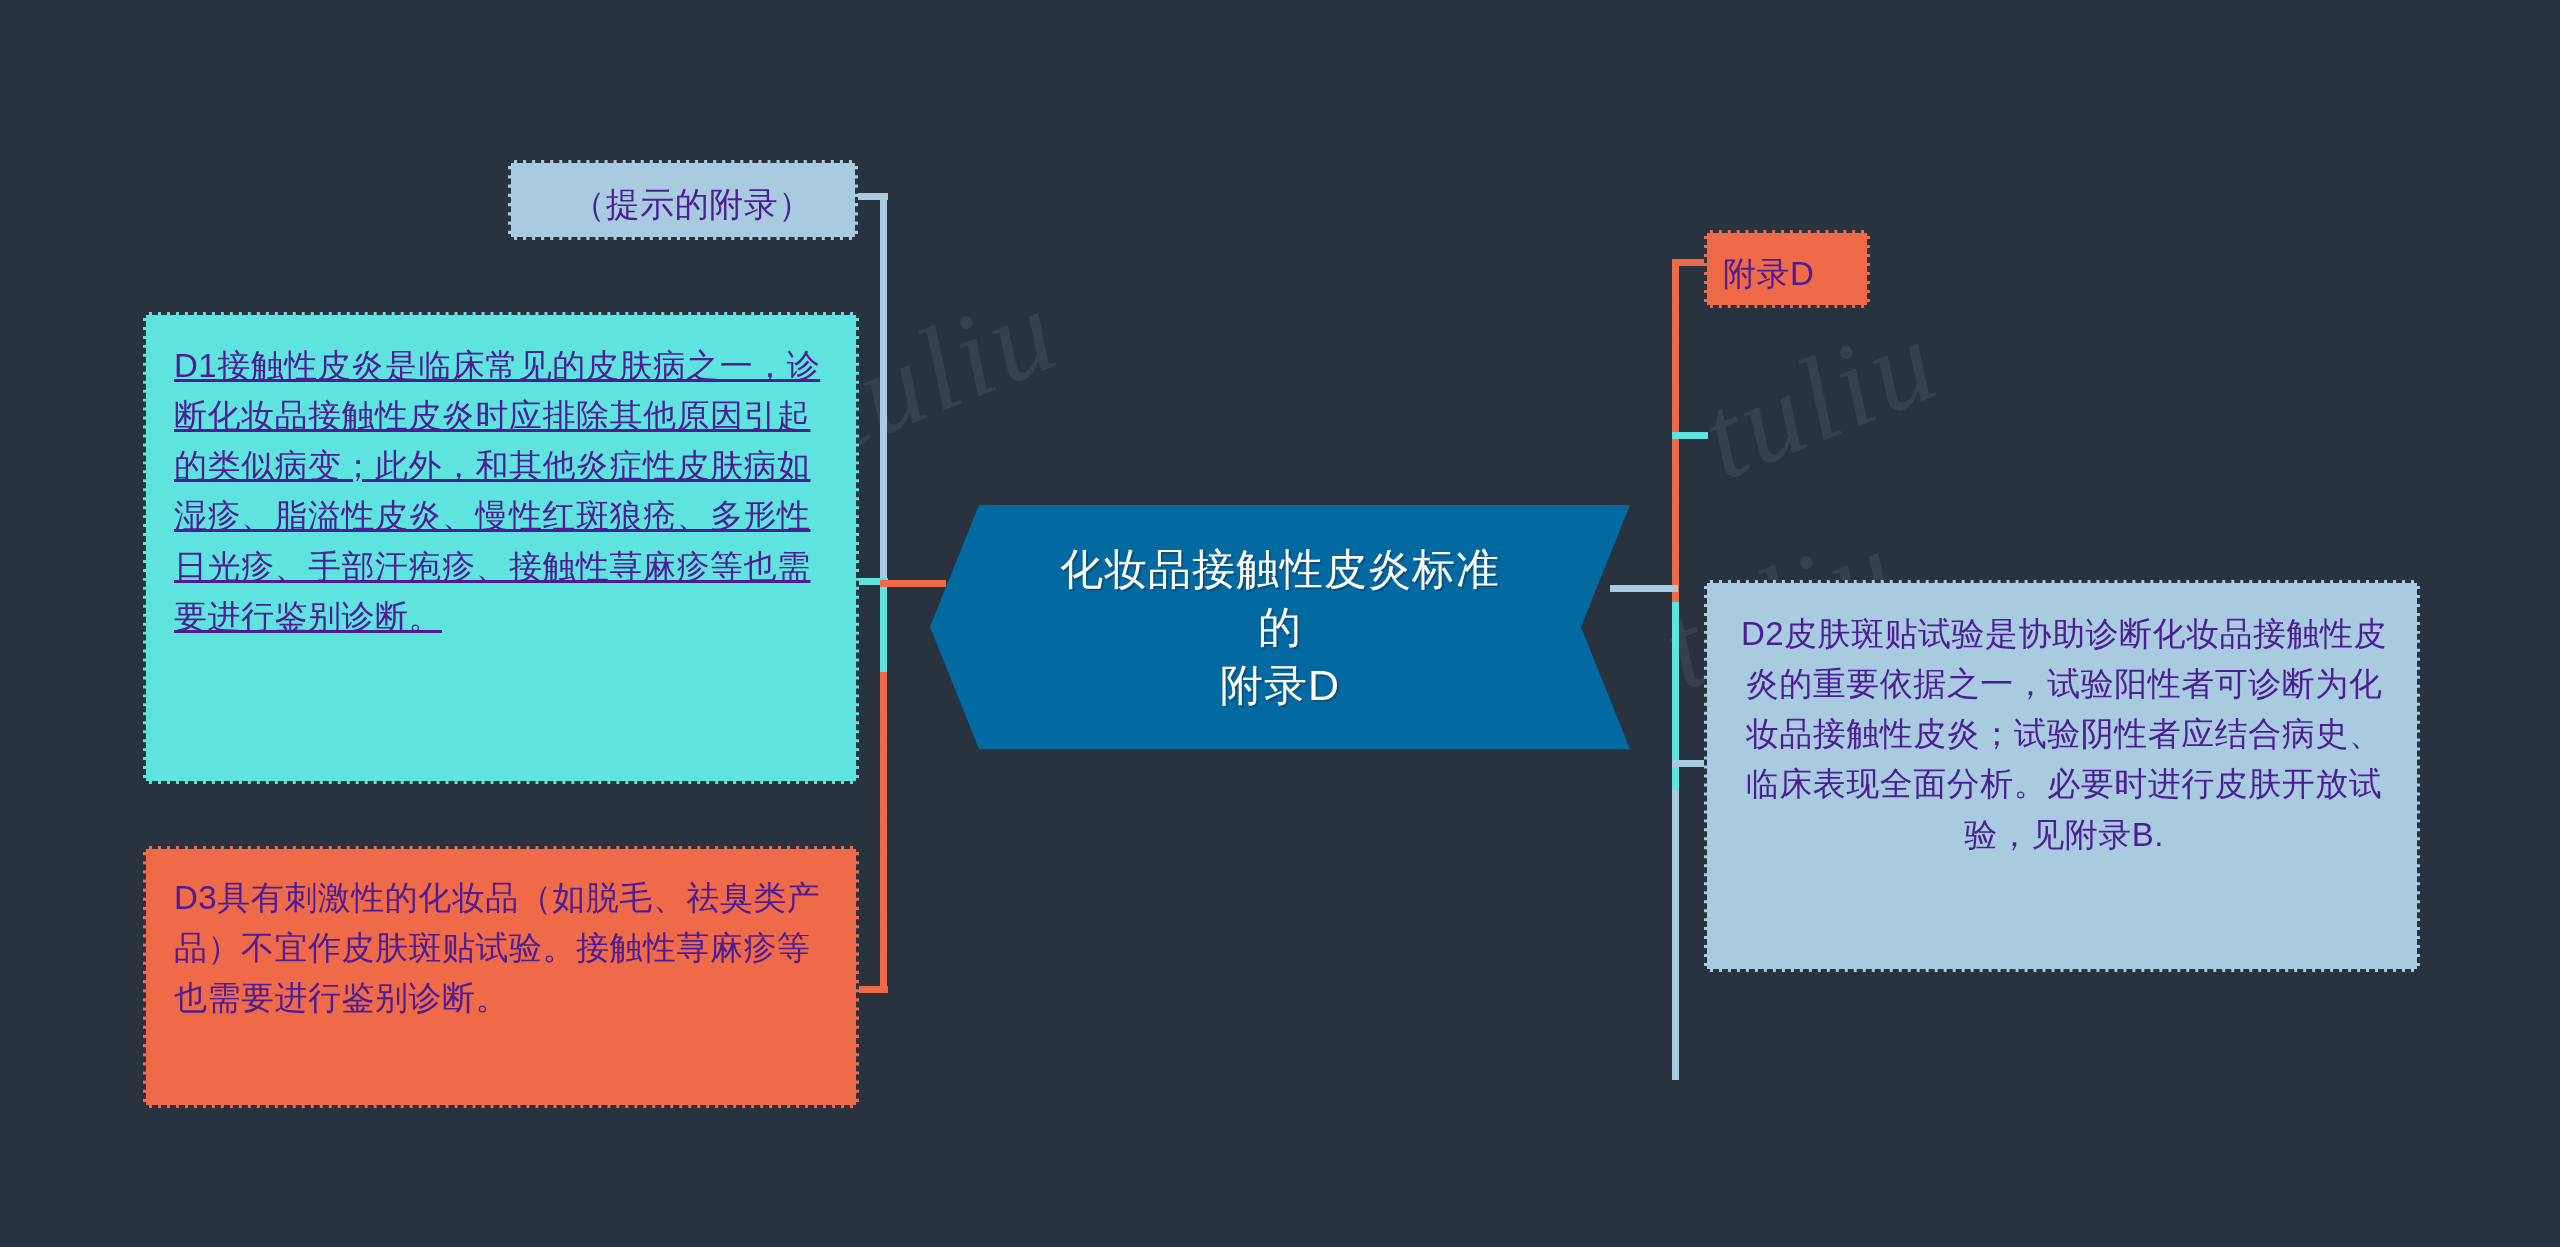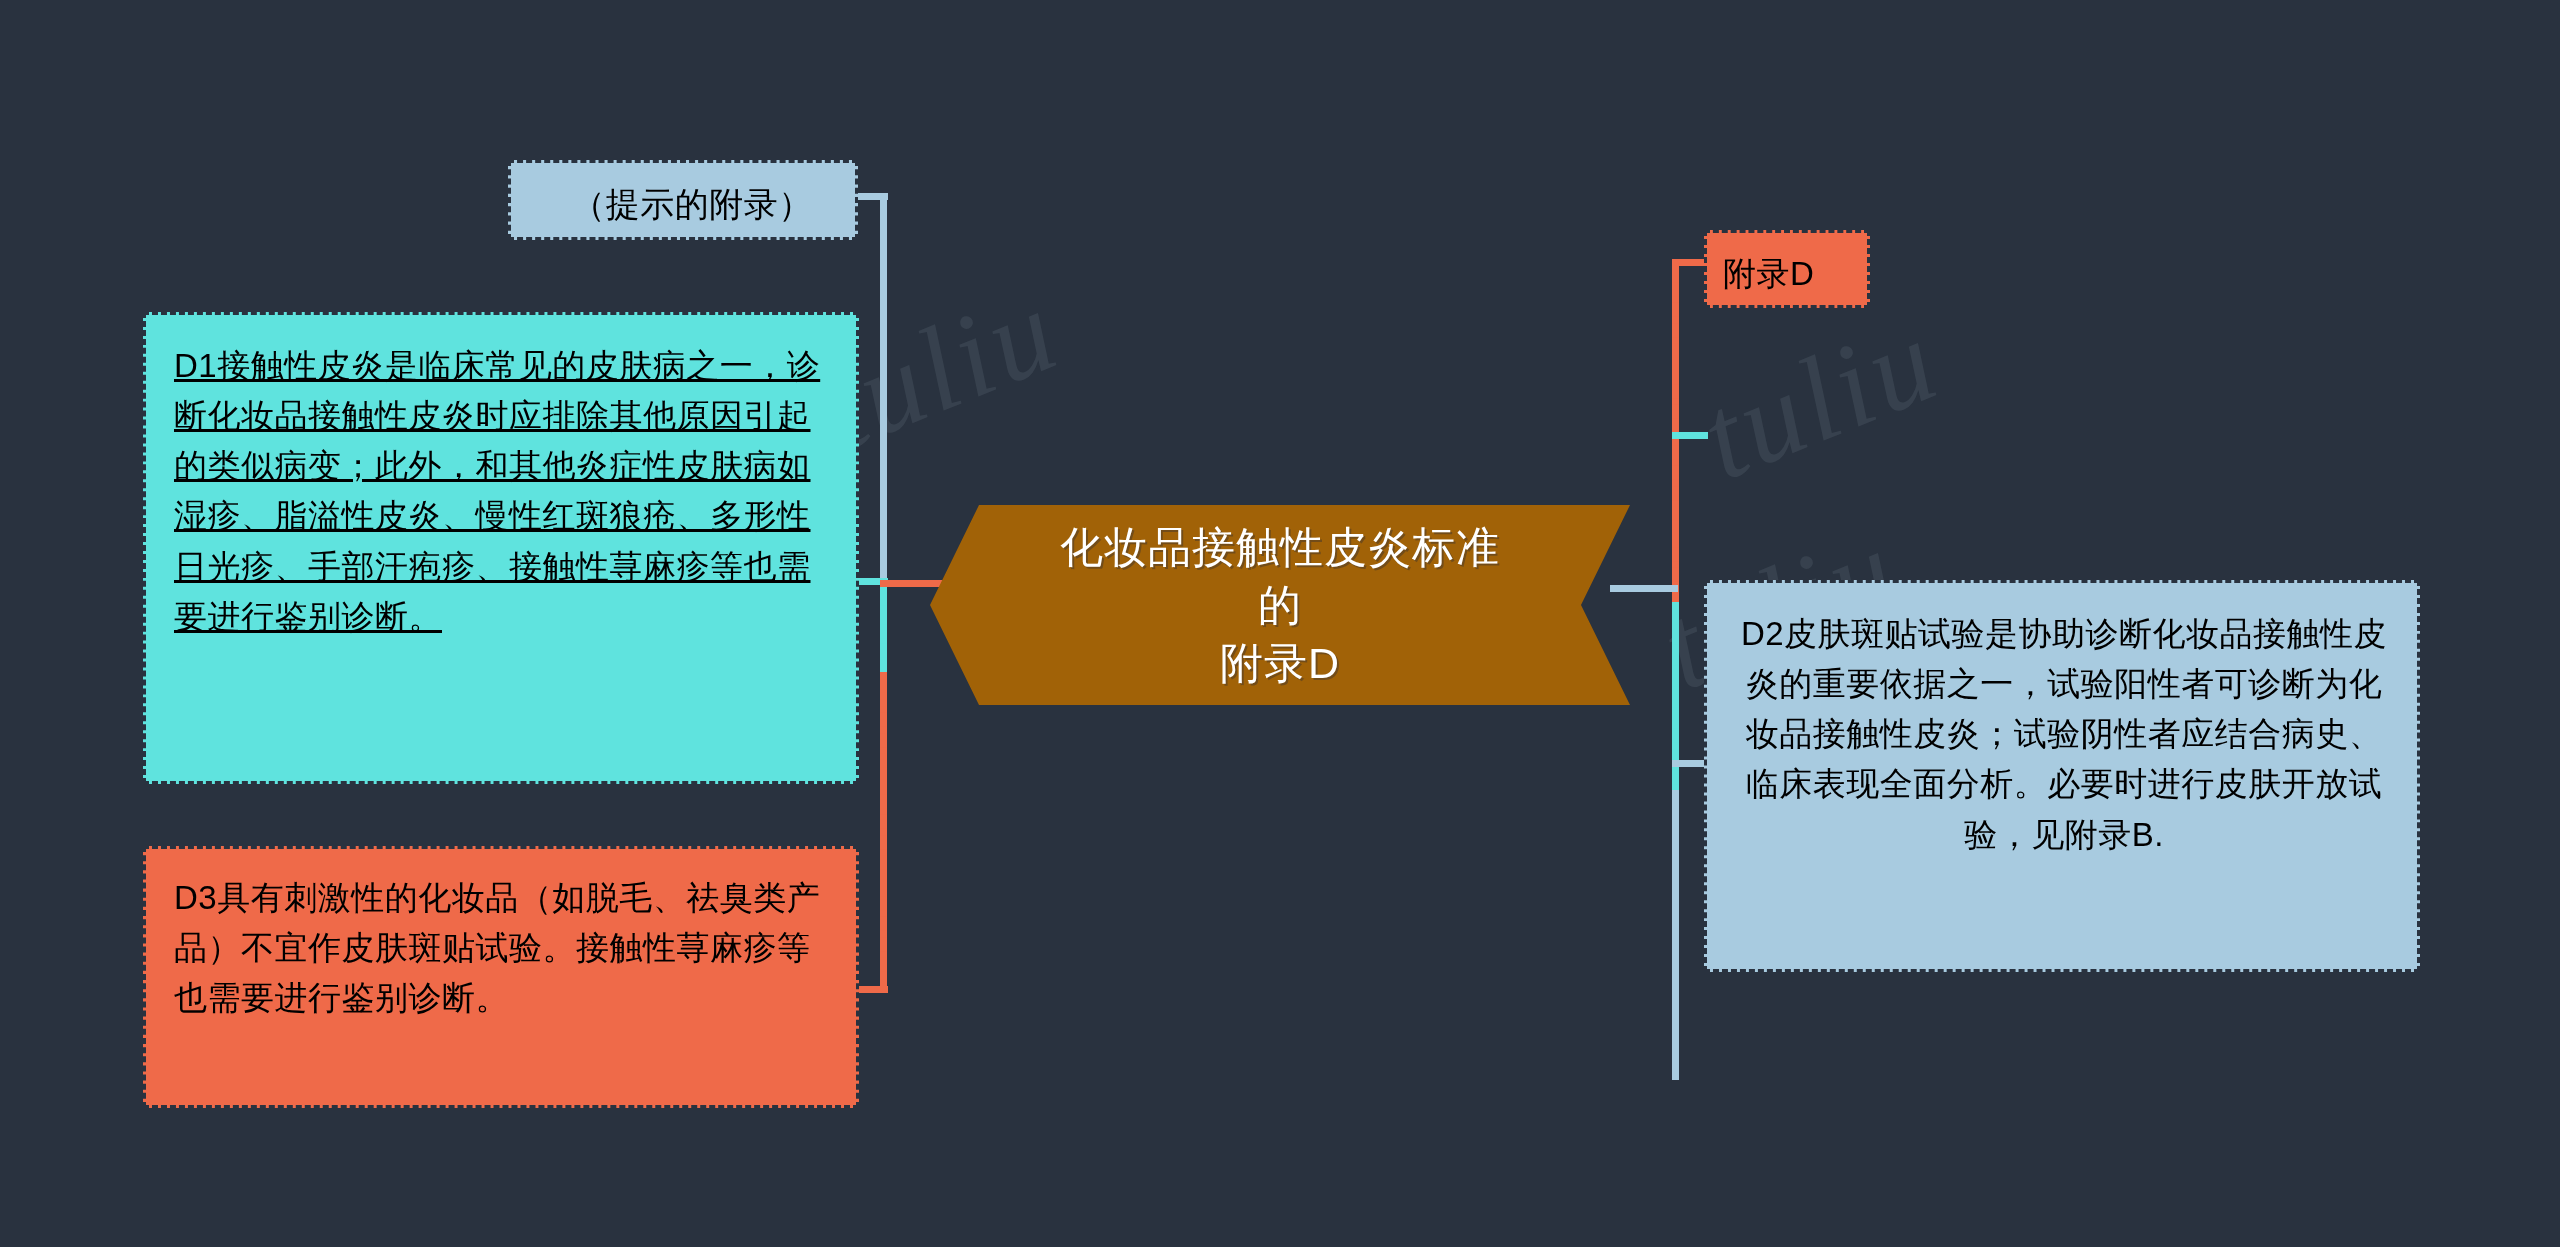--- a/index.html
+++ b/index.html
@@ -35,21 +35,21 @@
   }
   .wm1 { left: 330px; top: 560px; transform: rotate(-22deg); }
   .wm2 { left: 820px; top: 300px; transform: rotate(-22deg); }
   .wm3 { left: 1700px; top: 330px; transform: rotate(-22deg); }
   .wm4 { left: 1660px; top: 540px; transform: rotate(-22deg); }
 
   
   .node {
     position: absolute;
     box-sizing: border-box;
-    color: #000000;
+    color: #4c1d95;
     font-size: 33px;
     line-height: 1.52;
     letter-spacing: 0.5px;
     white-space: pre-wrap;
   }
 
   .node.dashed {
     border: 3px dashed #29323f;
   }
 
@@ -114,22 +114,22 @@
     padding: 26px 22px 0 26px;
     text-align: center;
   }
 
   
   #node-center {
     position: absolute;
     left: 930px;
     top: 505px;
     width: 700px;
-    height: 200px;
-    background: #a16207;
+    height: 244px;
+    background: #0369a1;
     -webkit-clip-path: polygon(7% 0, 100% 0, 100% 0, 93% 50%, 100% 100%, 100% 100%, 7% 100%, 0 50%);
     clip-path: polygon(7% 0, 100% 0, 93% 50%, 100% 100%, 7% 100%, 0 50%);
     display: flex;
     align-items: center;
     justify-content: center;
   }
   #node-center .center-label {
     color: #ffffff;
     font-size: 43px;
     line-height: 1.35;

